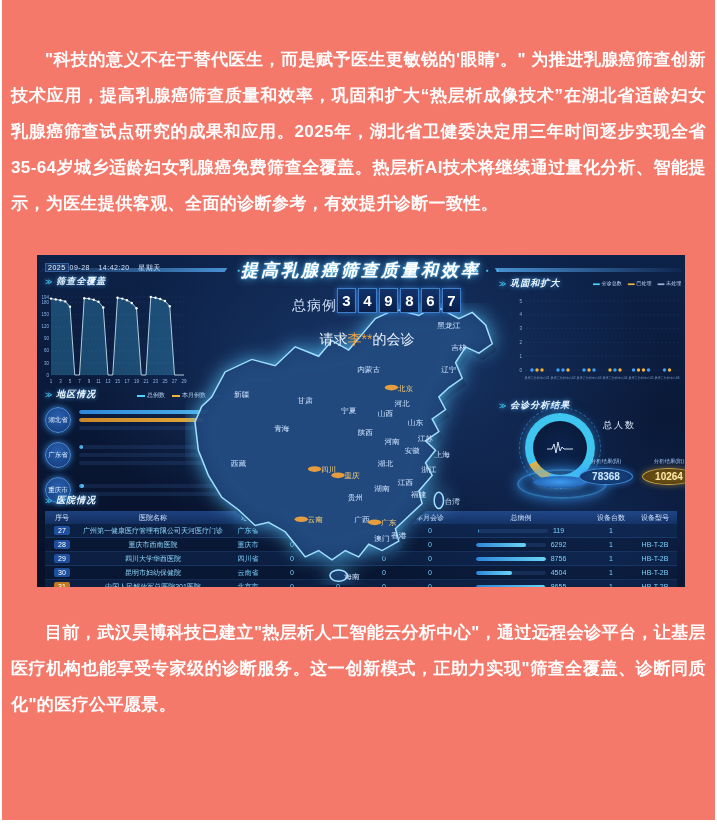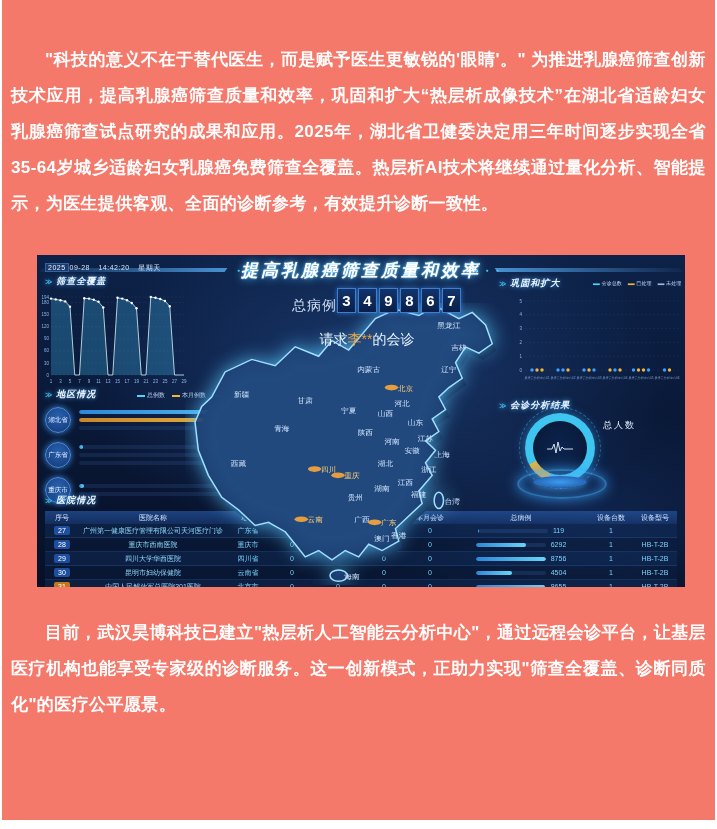--- a/index.html
+++ b/index.html
@@ -396,20 +396,30 @@
       <div class="donut-hole">
         <svg width="26" height="14" viewBox="0 0 26 14">
           <polyline points="0,8 5,8 7,3 9,12 11,1 13,10 15,6 17,8 26,8" fill="none" stroke="#e8f6ff" stroke-width="0.9"></polyline>
         </svg>
       </div>
     </div>
     <div class="platform">
         <div class="platform-inner"></div>
       </div>
     <div class="abs person-label">总人数</div>
+    <div id="result-pills" class="abs">
+        <div class="pill-group">
+          <div class="pill-label">分析结果(阴)</div>
+          <div class="pill-value neg">78368</div>
+        </div>
+        <div class="pill-group">
+          <div class="pill-label">分析结果(阳)</div>
+          <div class="pill-value pos">10264</div>
+        </div>
+      </div>
 
     <div class="abs panel-title" style="left:8px;top:239px;"><span class="arr">≫</span><span>医院情况</span></div>
     <div id="hospital-table" class="abs">
       <div class="thead" id="table-head">
           <div class="th">序号</div>
           <div class="th">医院名称</div>
           <div class="th">地区</div>
           <div class="th">今日病例</div>
           <div class="th">本月病例</div>
           <div class="th">今日会诊</div>

